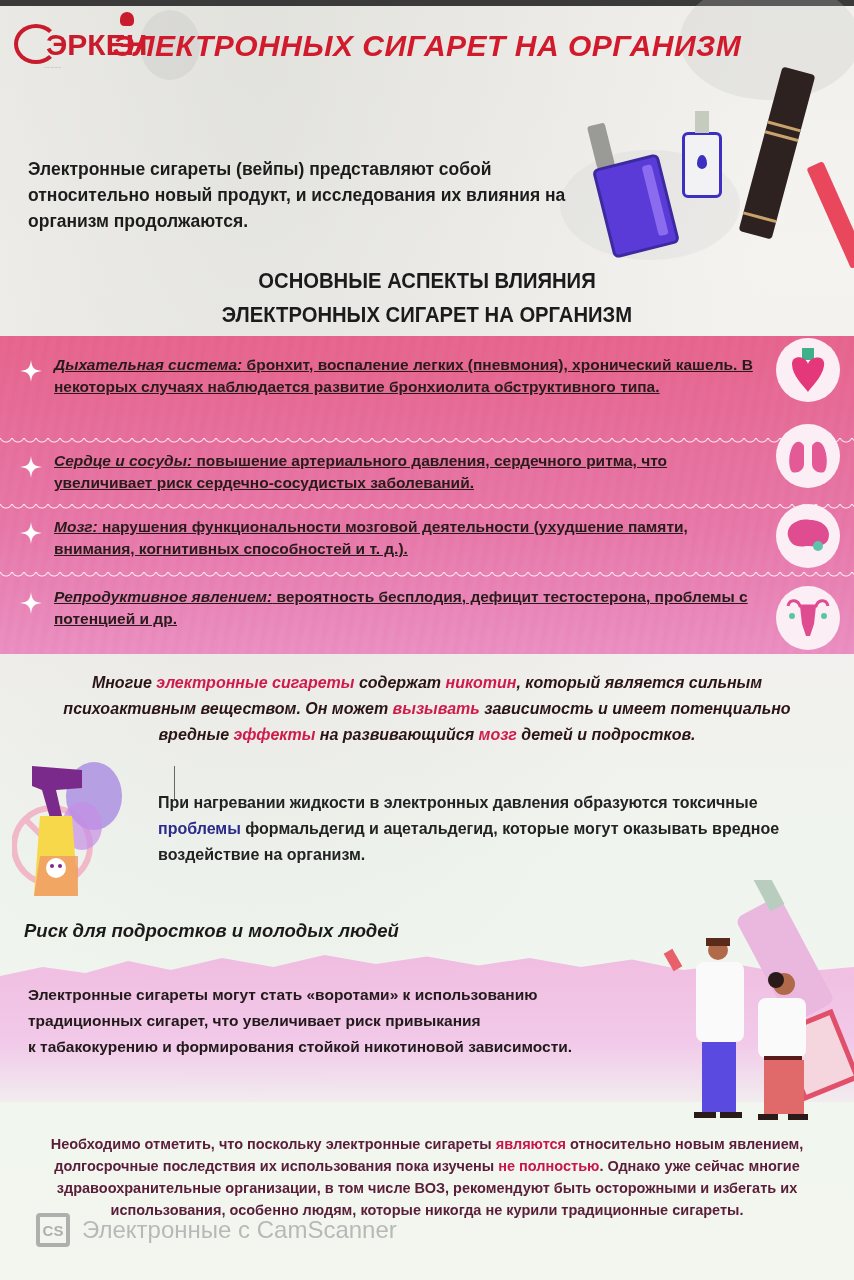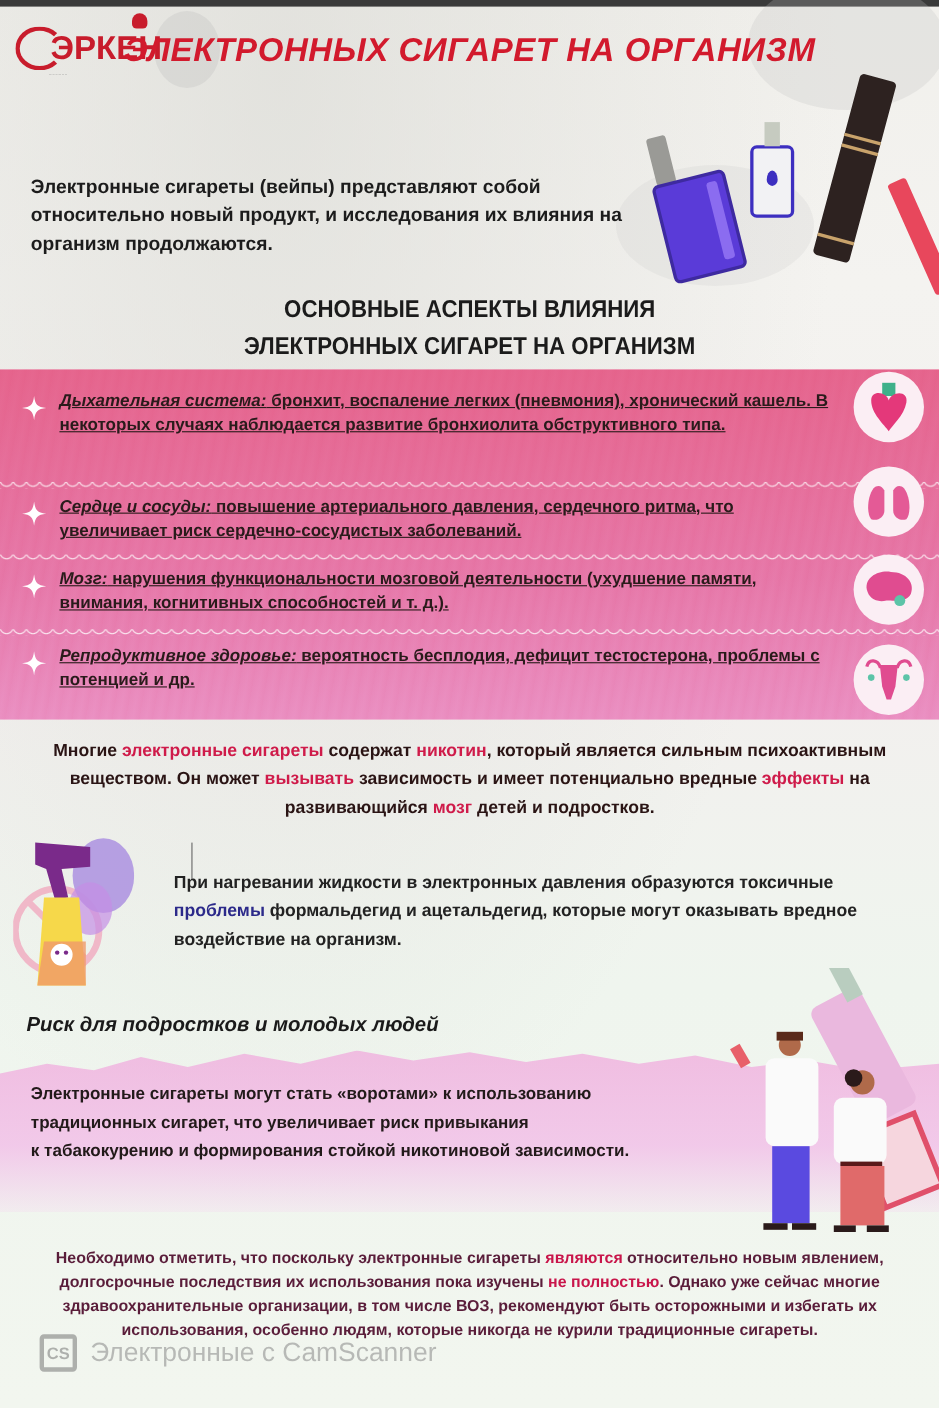--- a/index.html
+++ b/index.html
@@ -209,21 +209,21 @@
     <svg class="sparkle" style="top:6px;" viewBox="0 0 22 22">
         <path d="M11 0 C12 8 14 10 22 11 C14 12 12 14 11 22 C10 14 8 12 0 11 C8 10 10 8 11 0Z" fill="#fff"></path>
       </svg>
     <div class="txt"><span class="key">Мозг:</span><span> нарушения функциональности мозговой деятельности (ухудшение памяти, внимания, когнитивных способностей и т. д.).</span></div>
   </div>
 
   <div class="aspect" style="top:586px;">
     <svg class="sparkle" style="top:6px;" viewBox="0 0 22 22">
         <path d="M11 0 C12 8 14 10 22 11 C14 12 12 14 11 22 C10 14 8 12 0 11 C8 10 10 8 11 0Z" fill="#fff"></path>
       </svg>
-    <div class="txt"><span class="key">Репродуктивное здоровье:</span><span> вероятность бесплодия, дефицит тестостерона, проблемы с потенцией и др.</span></div>
+    <div class="txt"><span class="key">Репродуктивное явлением:</span><span> вероятность бесплодия, дефицит тестостерона, проблемы с потенцией и др.</span></div>
   </div>
 
   <div class="organ" style="top:338px;">
     <svg width="44" height="48" viewBox="0 0 44 48">
         <rect x="16" y="2" width="12" height="12" fill="#3fb08a"></rect>
         <path d="M6 18 C6 8 20 10 22 18 C24 10 40 8 38 20 C36 32 24 42 22 46 C18 40 6 30 6 18Z" fill="#e4387a"></path>
       </svg>
   </div>
   <div class="organ" style="top:424px;">
     <svg width="44" height="44" viewBox="0 0 44 44">
@@ -239,21 +239,21 @@
   </div>
   <div class="organ" style="top:586px;">
     <svg width="48" height="44" viewBox="0 0 48 44">
         <path d="M4 10 C6 2 14 4 16 10 L32 10 C34 4 42 2 44 10" stroke="#e04c90" stroke-width="3" fill="none"></path>
         <path d="M16 10 L32 10 L30 28 L26 40 L22 40 L18 28Z" fill="#e04c90"></path>
         <circle cx="8" cy="20" r="3" fill="#5cc4a8"></circle>
         <circle cx="40" cy="20" r="3" fill="#5cc4a8"></circle>
       </svg>
   </div>
 
-  <div class="nicotine" style="padding:0 40px;">
+  <div class="nicotine" style="padding:0 40px;font-style:italic;">
     <span>Многие </span><span class="hl">электронные сигареты</span><span> содержат </span><span class="hl">никотин</span><span>, который является сильным психоактивным веществом. Он может </span><span class="hl">вызывать</span><span> зависимость и имеет потенциально вредные </span><span class="hl">эффекты</span><span> на развивающийся </span><span class="hl">мозг</span><span> детей и подростков.</span>
   </div>
 
   <svg class="toxic-ill" viewBox="0 0 110 150">
     <circle cx="40" cy="90" r="38" fill="none" stroke="#f0b8c8" stroke-width="6"></circle>
     <line x1="14" y1="64" x2="66" y2="116" stroke="#f0b8c8" stroke-width="6"></line>
     <ellipse cx="82" cy="40" rx="28" ry="34" fill="#a78be0" opacity="0.8"></ellipse>
     <ellipse cx="70" cy="70" rx="20" ry="24" fill="#c48ee6" opacity="0.7"></ellipse>
     <path d="M20 10 L70 14 L70 32 L44 34 L50 60 L38 62 L30 34 L20 30Z" fill="#7a2a8a"></path>
     <path d="M28 60 L60 60 L66 140 L22 140Z" fill="#f6d84a"></path>

